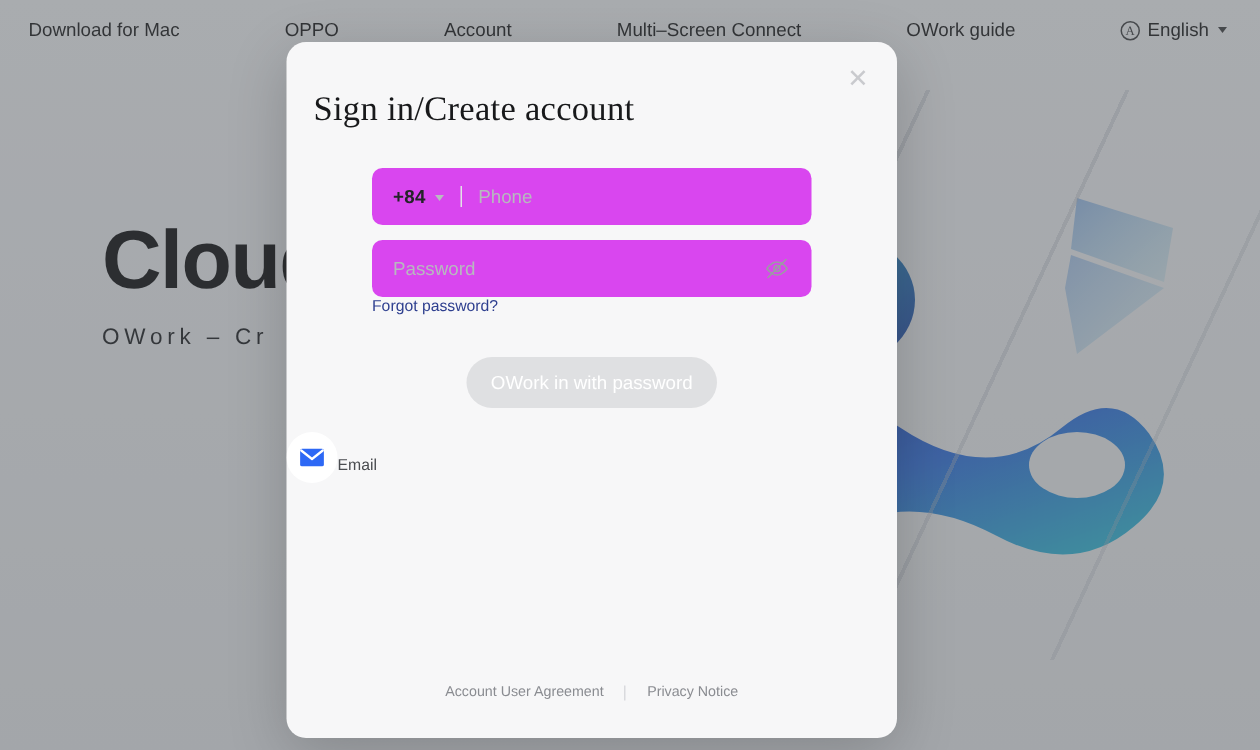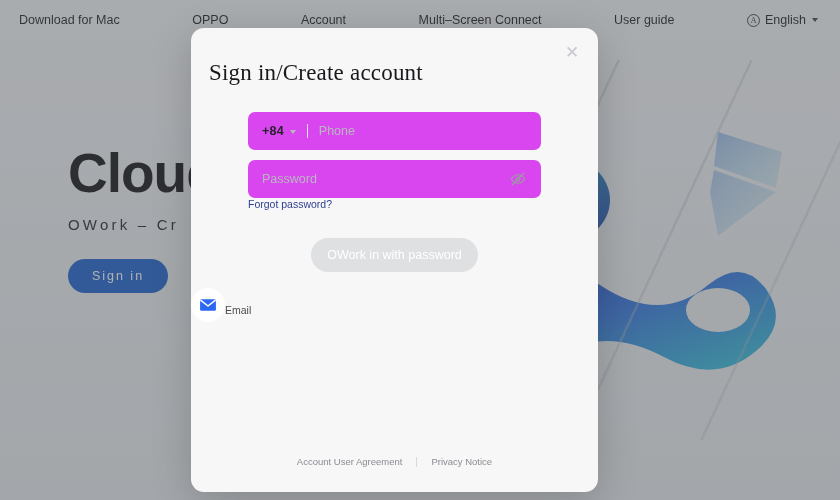--- a/index.html
+++ b/index.html
@@ -317,32 +317,31 @@
         <path d="M268 72 l64 20 l-6 36 l-62 -22 z" fill="url(#gslab)"></path>
         <path d="M264 110 l62 22 l-58 44 l-8 -44 z" fill="url(#gslab)" opacity=".8"></path>
       </svg>
     </div>
 
     <div class="topnav">
       <span class="topnav-item">Download for Mac</span>
       <span class="topnav-item">OPPO</span>
       <span class="topnav-item">Account</span>
       <span class="topnav-item">Multi–Screen Connect</span>
-      <span class="topnav-item">User guide</span>
+      <span class="topnav-item">OWork guide</span>
       <span class="lang-wrap">
         <span class="lang-icon">A</span>
         <span>English</span>
         <span class="caret-down"></span>
       </span>
     </div>
 
     <div class="hero">
       <div class="hero-title">Cloud</div>
       <div class="hero-sub">OWork – Cr</div>
-      <button class="hero-btn">Sign in</button>
     </div>
   </div>
 
   <div class="overlay"></div>
 
   <div class="modal">
 
     <div class="close-btn">✕</div>
 
     <h1 class="modal-title">Sign in/Create account</h1>

